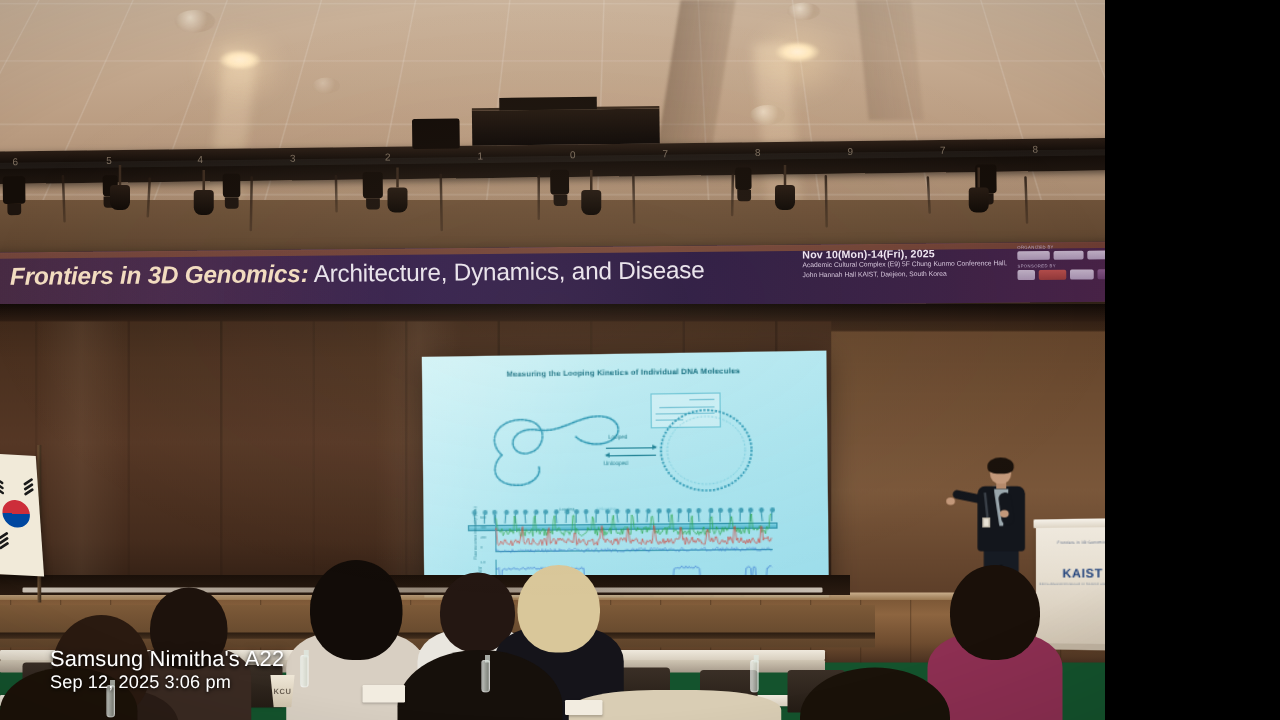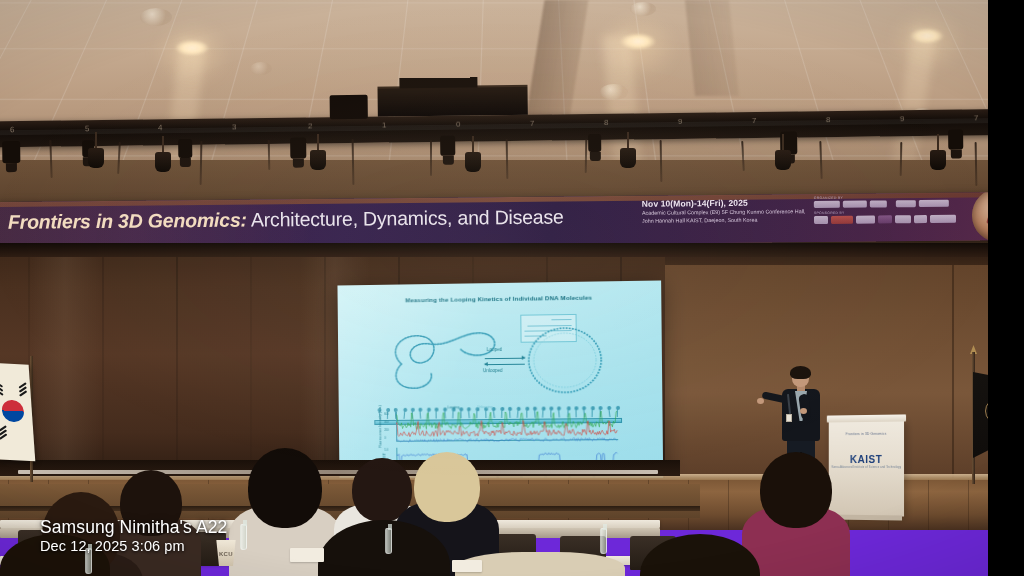--- a/index.html
+++ b/index.html
@@ -1,23 +1,23 @@
 <!DOCTYPE html>
 <html><head>
 <meta charset="utf-8">
 <style>
   * { margin:0; padding:0; box-sizing:border-box; }
   html,body { background:#000; }
   body { font-family:"Liberation Sans", sans-serif; }
 
   #scene {
     position:relative;
-    width:988px; height:576px;
+    width:884px; height:576px;
     overflow:hidden;
-    background:#6d28d9;
+    background:#14532d;
   }
 
   
   .ceiling {
     position:absolute; left:0; top:0; width:1024px; height:172px;
     background:linear-gradient(180deg,#cbb49c 0%,#c4a98f 30%,#b99b80 62%,#a1846a 100%);
     overflow:hidden;
   }
   .ceil-tiles {
     position:absolute; inset:-40px -20px -10px -20px;
@@ -908,16 +908,16 @@
     </div>
 
   <div class="cup" style="left:215px;top:540px;">
     <div class="cup-txt">KCU</div>
   </div>
 
   <div class="grade"></div>
 
   <div class="watermark">
     <div class="wm-line1">Samsung Nimitha's A22</div>
-    <div class="wm-line2">Dec 12, 2025 3:06 pm</div>
+    <div class="wm-line2">Sep 12, 2025 3:06 pm</div>
   </div>
 
 </div>
 
 </body></html>

